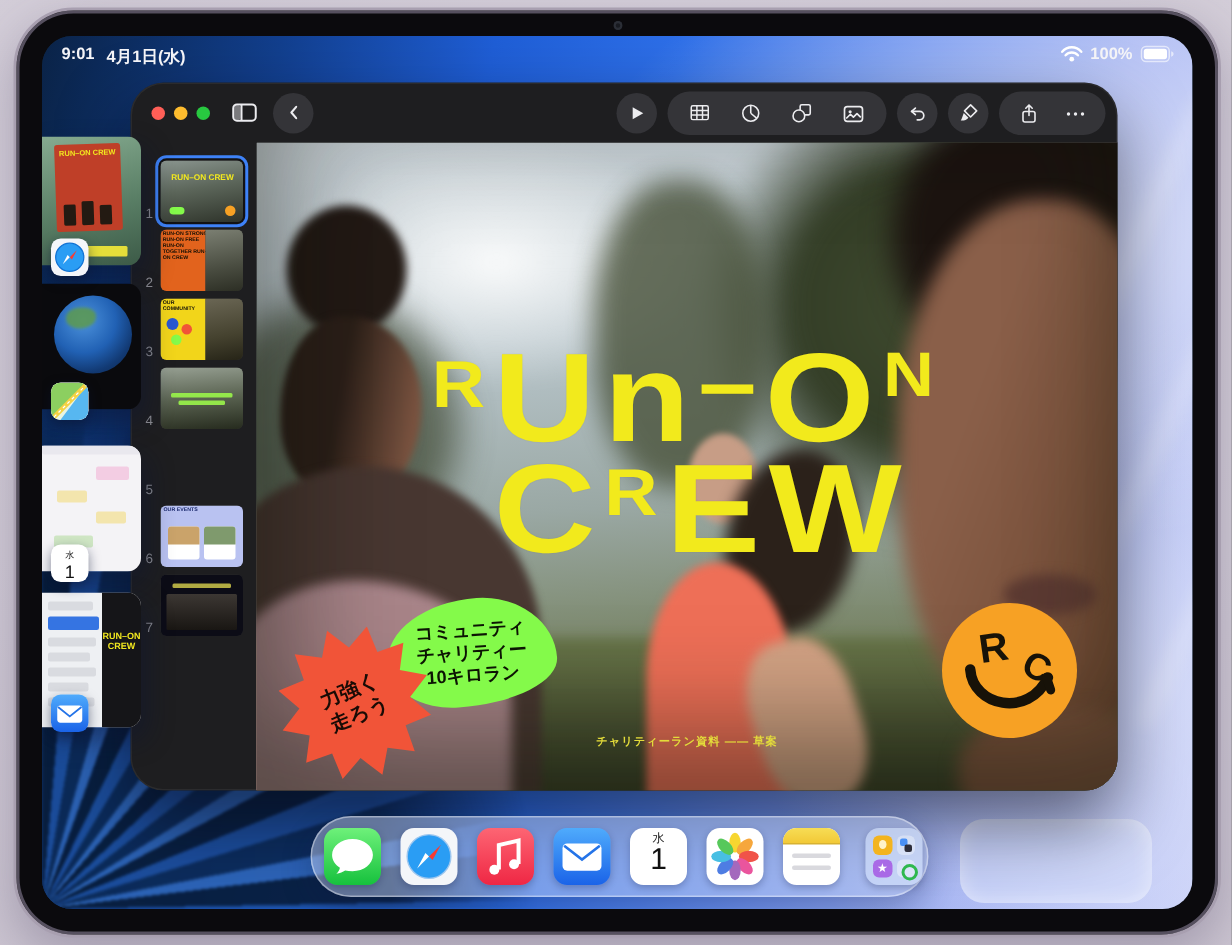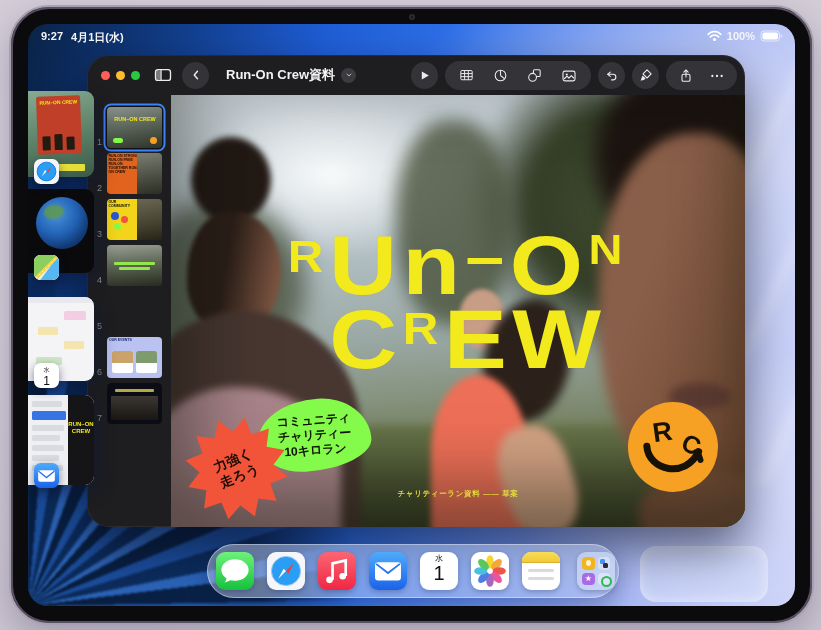--- a/index.html
+++ b/index.html
@@ -177,21 +177,21 @@
   <div class="camera"></div>
   <div class="screen">
 
    <div class="wall"></div>
    <div class="wall-fan"></div>
    <div class="wall-streak"></div>
    <div class="dock-reflect"></div>
 
    <div class="sb">
      <div class="sb-left">
-       <span>9:27</span>
+       <span>9:01</span>
        <span>4月1日(水)</span>
      </div>
      <div class="sb-right">
        <span>
               <svg width="15" height="12" viewBox="0 0 16 12">
                 <path d="M1.2 4.4C3 2.3 5.4 1.2 8 1.2s5 1.1 6.8 3.2" fill="none" stroke="#fff" stroke-width="1.7" stroke-linecap="round"></path>
                 <path d="M3.6 6.9C4.8 5.6 6.3 4.9 8 4.9s3.2.7 4.4 2" fill="none" stroke="#fff" stroke-width="1.7" stroke-linecap="round"></path>
                 <circle cx="8" cy="9.7" r="1.7" fill="#fff"></circle>
               </svg>
             </span>
@@ -291,28 +291,20 @@
            <svg width="20" height="20" viewBox="0 0 24 24">
                   <rect x="3" y="5.5" width="18" height="13" rx="3" fill="none" stroke="#ececef" stroke-width="1.6"></rect>
                   <line x1="9.6" y1="5.5" x2="9.6" y2="18.5" stroke="#ececef" stroke-width="1.6"></line>
                   <rect x="3.8" y="6.3" width="5" height="11.4" rx="2" fill="rgba(236,236,239,.45)"></rect>
                 </svg>
          </span>
          <span class="btn-circle">
            <svg width="14" height="14" viewBox="0 0 24 24">
                   <path d="M14.5 5.5L9 12l5.5 6.5" fill="none" stroke="#ececef" stroke-width="2.4" stroke-linecap="round" stroke-linejoin="round"></path>
                 </svg>
-         </span>
-         <span class="kn-title">
-           <span class="t">Run-On Crew資料</span>
-           <span class="mini-disc">
-             <svg width="8" height="8" viewBox="0 0 24 24">
-                    <path d="M6 9l6 6 6-6" fill="none" stroke="#b9b9bf" stroke-width="3" stroke-linecap="round" stroke-linejoin="round"></path>
-                  </svg>
-           </span>
          </span>
        </div>
        <div class="kn-right">
          <span class="btn-circle">
            <svg width="13" height="13" viewBox="0 0 24 24">
                   <path d="M7 4.5v15L20 12z" fill="#ececef"></path>
                 </svg>
          </span>
          <span class="pill">
            <span class="icon-btn">

